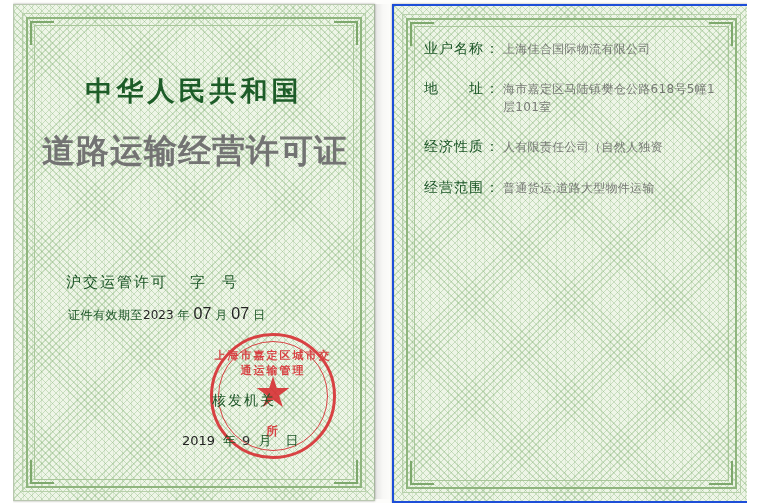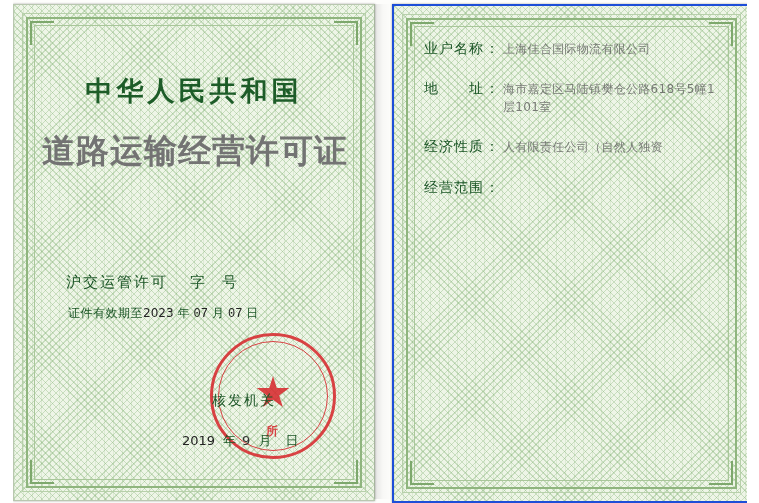--- a/index.html
+++ b/index.html
@@ -135,21 +135,21 @@
     top: 272px; left: 26px; right: 18px;
     font-family: "DejaVu Serif", "Liberation Serif", serif;
     font-size: 12px;
     color: #1b5526;
     display: flex;
     align-items: baseline;
   }
   .valid-line .v-label { letter-spacing: 0.5px; }
   .valid-line .v-year  { font-family: "DejaVu Sans", "Liberation Sans", sans-serif; color: #222; font-size: 12px; }
   .valid-line .v-cn    { margin: 0 4px; }
-  .valid-line .v-num   { font-family: Liberation Mono, monospace; color: #222; font-size: 12px; }
+  .valid-line .v-num   { font-family: Liberation Sans, sans-serif; color: #222; font-size: 16px; }
 
   .issue-line {
     position: absolute;
     bottom: 22px; left: 140px;
     font-family: "DejaVu Serif", "Liberation Serif", serif;
     font-size: 13px;
     color: #1b5526;
     display: flex;
     align-items: baseline;
   }
@@ -292,20 +292,21 @@
           <span class="v-year">2023</span>
           <span class="v-cn">年</span>
           <span class="v-num">07</span>
           <span class="v-cn">月</span>
           <span class="v-num">07</span>
           <span class="v-cn">日</span>
         </div>
 
         <div class="seal">
           <div class="seal-inner-ring"></div>
+          <div class="seal-text-top">上海市嘉定区城市交通运输管理</div>
           <div class="seal-star"></div>
           <div class="seal-text-bottom">所</div>
         </div>
 
         <div class="authority-label">核发机关</div>
 
         <div class="issue-line">
           <span class="i-year">2019</span>
           <span class="i-cn">年</span>
           <span class="i-hidden">9</span>
@@ -340,20 +341,21 @@
 
         <div class="field-row">
           <span class="field-label">经济性质</span>
           <span class="field-colon">：</span>
           <span class="field-value">人有限责任公司（自然人独资</span>
         </div>
 
         <div class="field-row">
           <span class="field-label">经营范围</span>
           <span class="field-colon">：</span>
+          <span class="field-value">普通货运,道路大型物件运输</span>
         </div>
 
       </div>
     </div>
 
     <div class="spine"></div>
     <div class="outer-edge-left"></div>
     <div class="outer-edge-right"></div>
   </div>
 </div>

